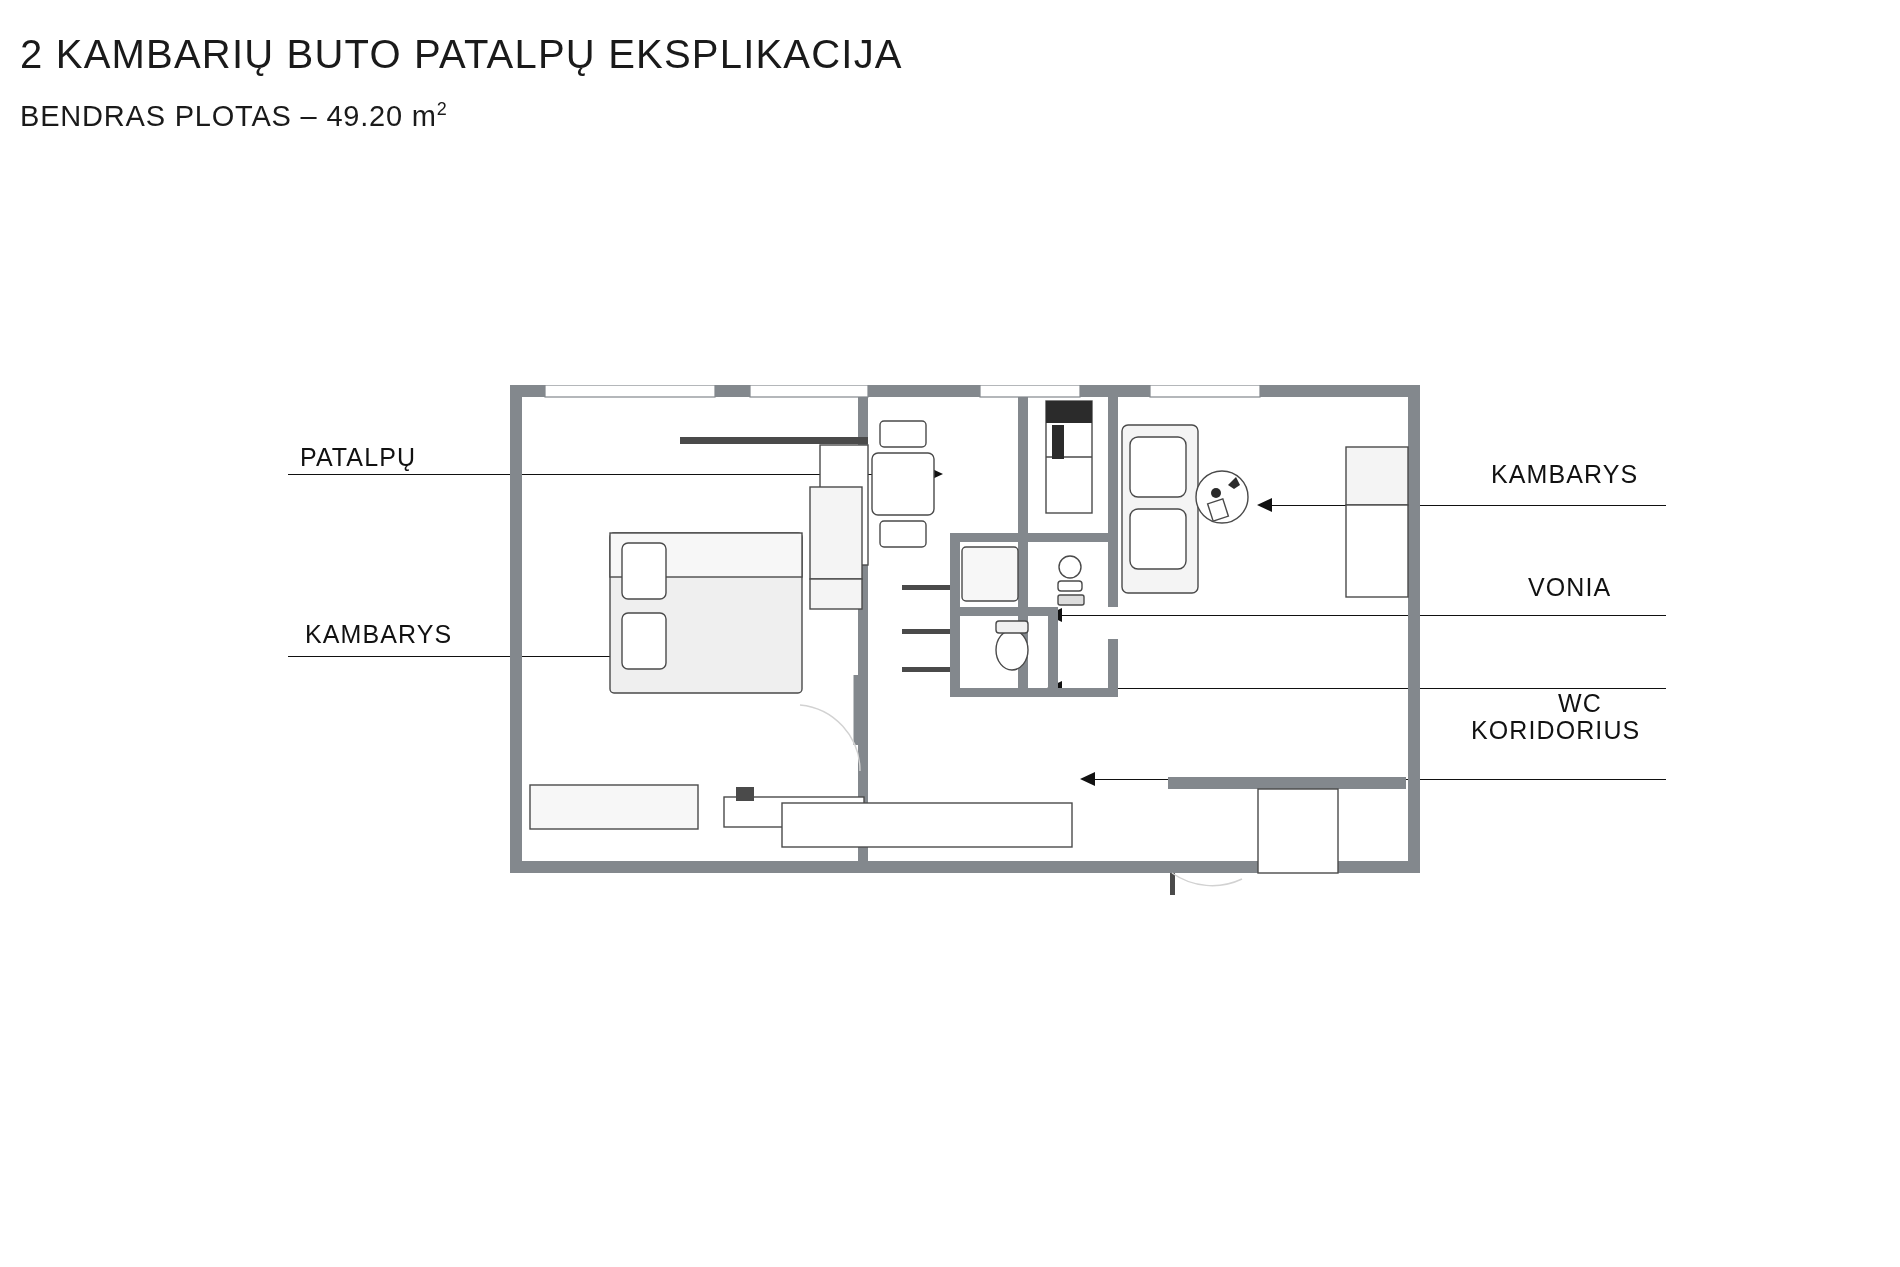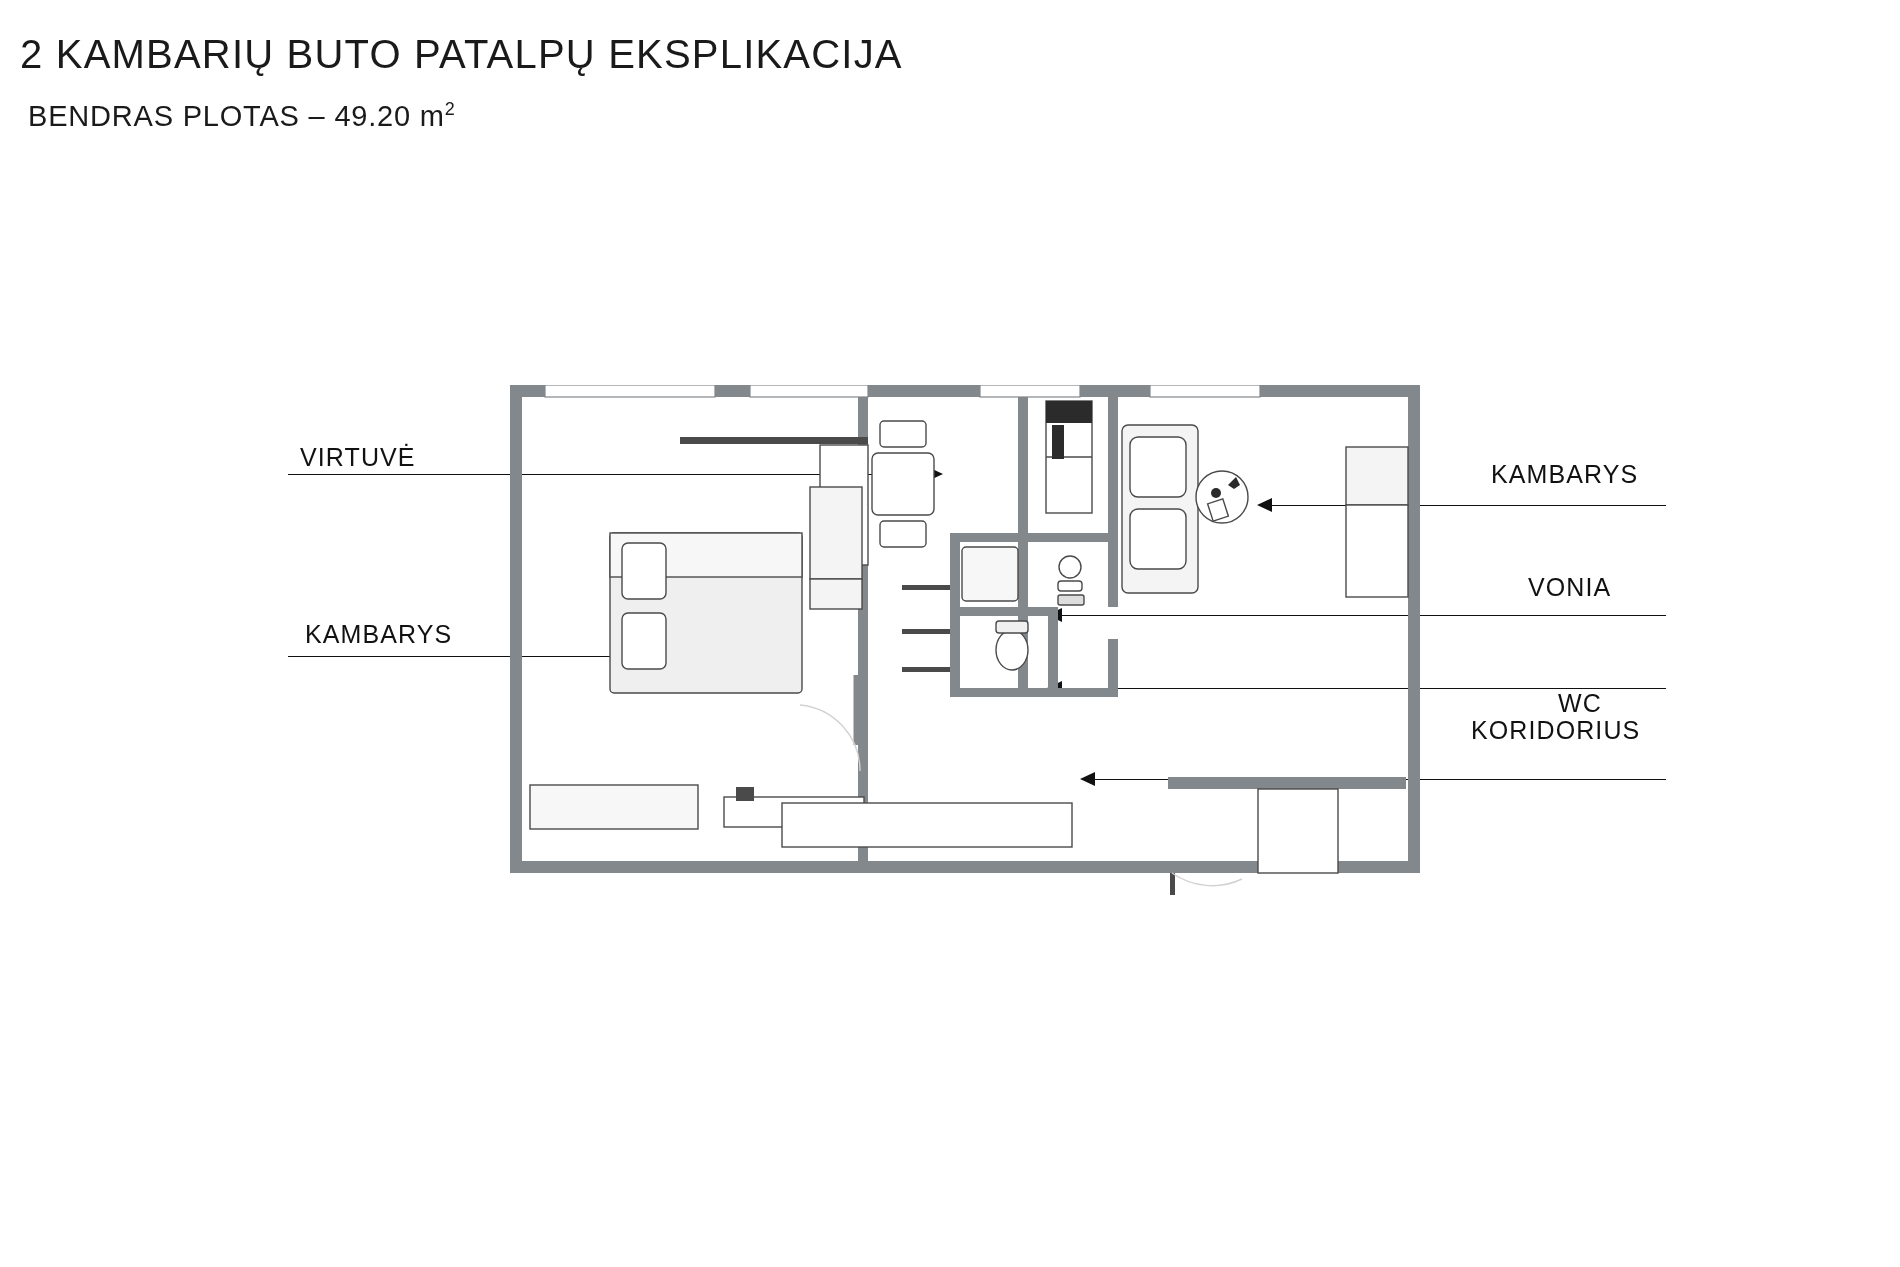--- a/index.html
+++ b/index.html
@@ -28,21 +28,21 @@
     font-weight: 400;
     letter-spacing: 1.2px;
     margin: 0;
     padding-left: 20px;
   }
   .sub-title {
     font-size: 29px;
     font-weight: 400;
     letter-spacing: 0.8px;
     margin: 22px 0 0 0;
-    padding-left: 28px;
+    padding-left: 20px;
   }
   .sub-title sup {
     font-size: 0.62em;
     vertical-align: super;
   }
 
   
   .callout {
     position: absolute;
     font-size: 25px;
@@ -81,21 +81,21 @@
 </head>
 <body>
 
 <div class="title-block">
   <h1 class="main-title">2 KAMBARIŲ BUTO PATALPŲ EKSPLIKACIJA</h1>
   <p class="sub-title">
     <span>BENDRAS PLOTAS – 49.20 m</span><sup>2</sup>
   </p>
 </div>
 
-<div class="callout" style="left:300px; top:443px;">VIRTUVĖ</div>
+<div class="callout" style="left:300px; top:443px;">PATALPŲ</div>
 <div class="leader" style="left:288px; top:474px; width:640px;"></div>
 <div class="arrow-head arrow-right" style="left:928px; top:467px;"></div>
 
 <div class="callout" style="left:305px; top:620px;">KAMBARYS</div>
 <div class="leader" style="left:288px; top:656px; width:482px;"></div>
 <div class="arrow-head arrow-right" style="left:770px; top:649px;"></div>
 
 <div class="callout" style="left:1491px; top:460px;">KAMBARYS</div>
 <div class="leader" style="left:1272px; top:505px; width:394px;"></div>
 <div class="arrow-head arrow-left" style="left:1257px; top:498px;"></div>

